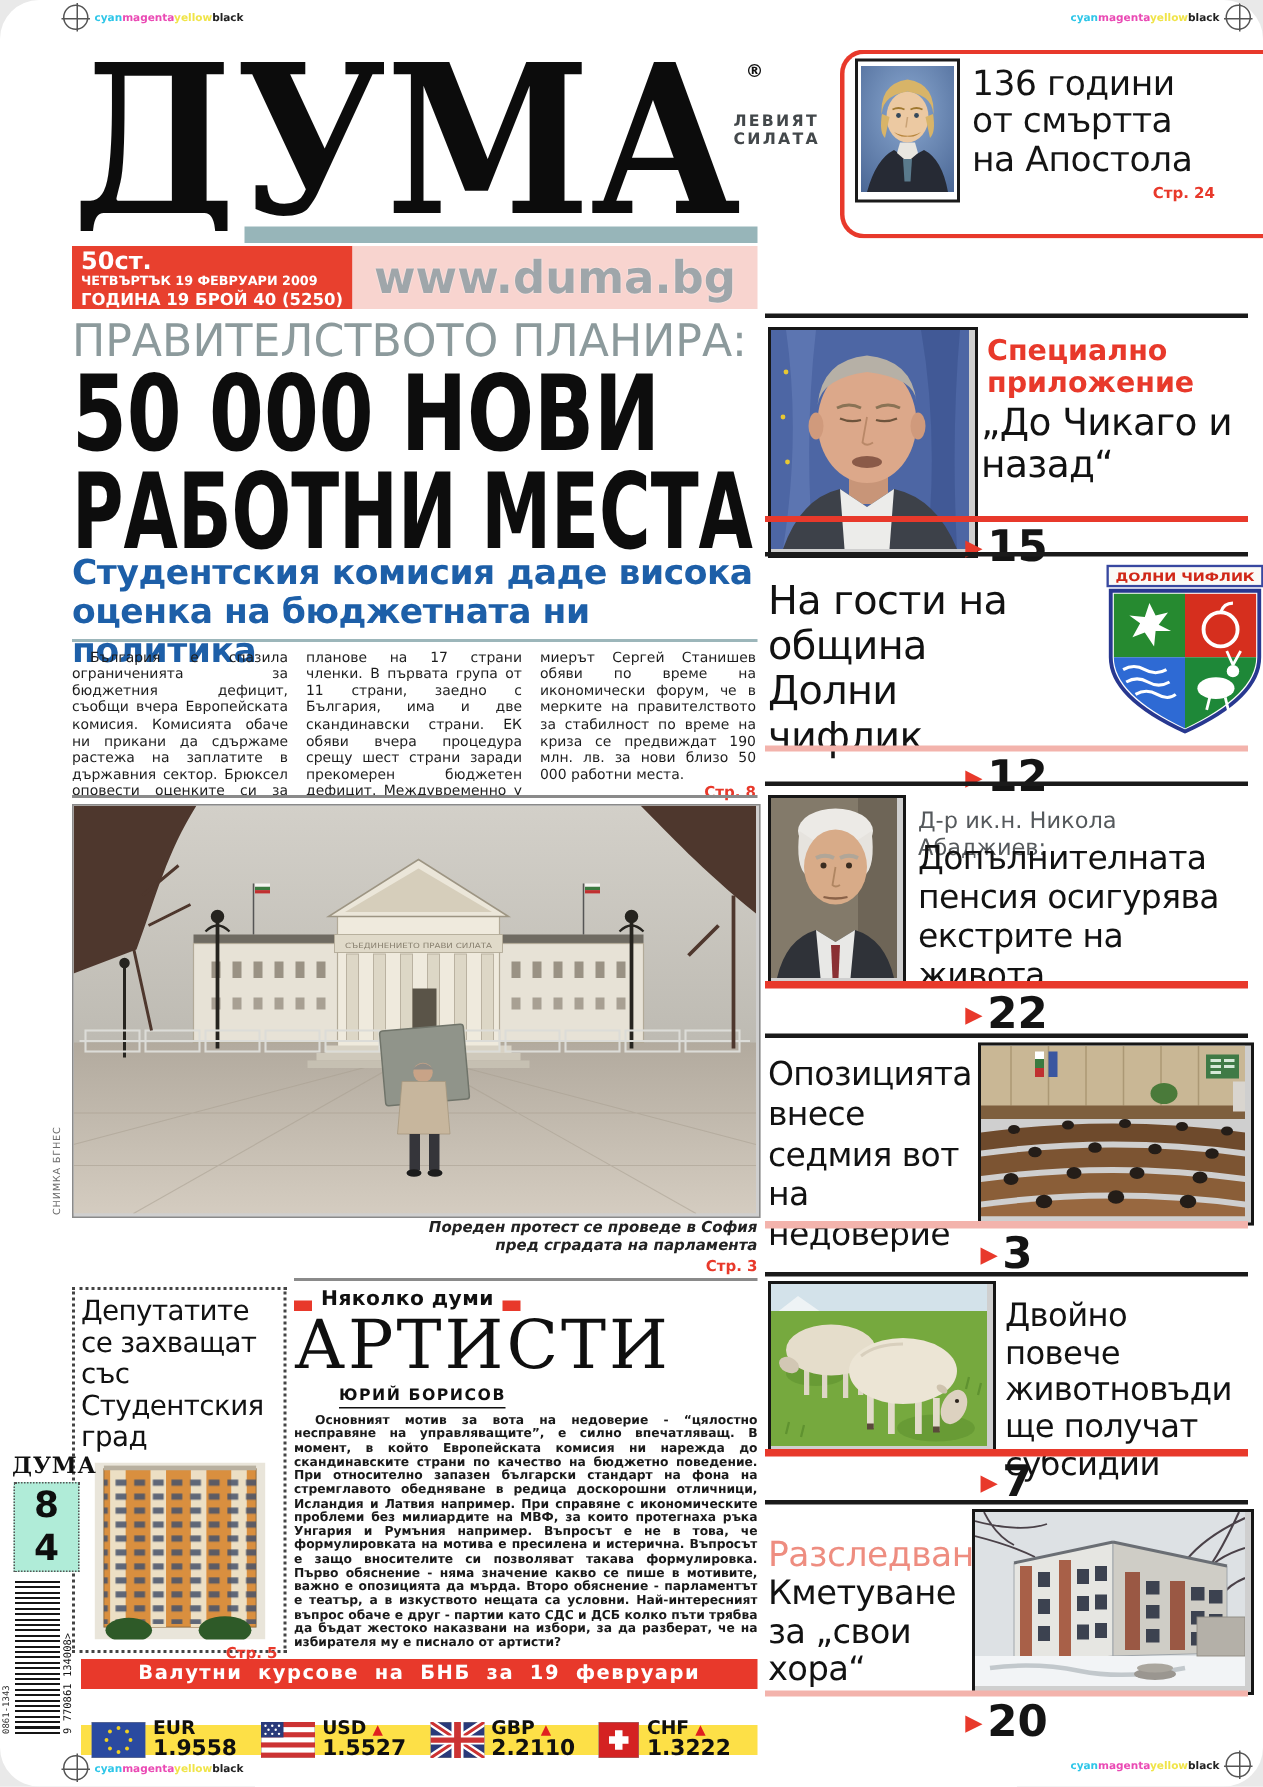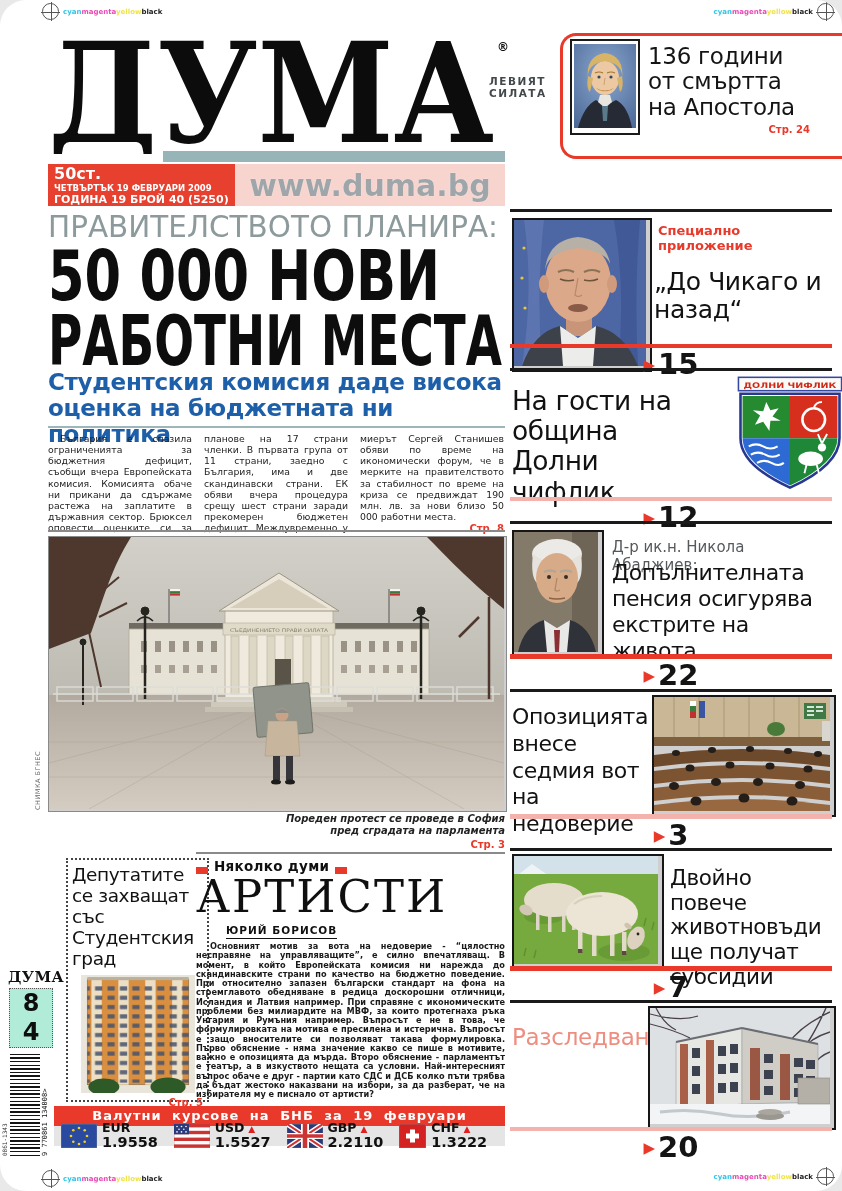--- a/index.html
+++ b/index.html
@@ -21,21 +21,21 @@
   .photo{position:absolute;border:2px solid #161616;background:#cfcfcf;overflow:hidden;}
   .photo svg{display:block;}
   .sbtitle{color:#121212;letter-spacing:-0.4px;}
   .newscol{font-size:9.3px;line-height:1.2;text-align:justify;color:#1d1d1d;}
   .newscol .ind{text-indent:12px;}
   .vtext{writing-mode:vertical-rl;transform:rotate(180deg);}
   .cur-cell{flex:1;display:flex;align-items:center;gap:5px;padding-left:7px;}
   .cur-code{font-weight:bold;font-size:12.5px;line-height:1.15;color:#101010;}
   .cur-val{font-weight:bold;font-size:14.5px;line-height:1.1;color:#101010;}
   .cur-arrow{color:#e02020;font-size:9px;margin-left:4px;}
-  .dot-box{border:2px dotted #444;margin-left:18px;}
+  .dot-box{border:2px dotted #444;}
 </style>
 </head>
 <body>
 
 <div class="page">
 
   <div class="ab" style="left:42px;top:3px;display:flex;align-items:center;gap:4px;">
     <span class="regcircle"></span>
     <span class="cmyk"><span class="c">cyan</span><span class="m">magenta</span><span class="y">yellow</span><span class="k">black</span></span>
   </div>
@@ -281,21 +281,21 @@
     <span style="width:12px;height:7px;background:#e8392b;display:inline-block;"></span>
     <span style="font-size:13.5px;font-weight:bold;letter-spacing:0.3px;color:#101010;">Няколко думи</span>
     <span style="width:12px;height:7px;background:#e8392b;display:inline-block;"></span>
   </div>
   <div class="ab serif" style="left:196px;top:874px;font-size:45px;letter-spacing:2px;color:#0f0f0f;line-height:1;">АРТИСТИ</div>
   <div class="ab" style="left:226px;top:924px;font-size:10.5px;font-weight:bold;letter-spacing:1px;color:#101010;border-bottom:1.5px solid #101010;padding-bottom:2px;">ЮРИЙ БОРИСОВ</div>
   <div class="ab" style="left:196px;top:942px;width:309px;height:162px;font-size:8.2px;font-weight:bold;line-height:1.13;text-align:justify;color:#1a1a1a;text-indent:14px;overflow:hidden;">Основният мотив за вота на недоверие - “цялостно несправяне на управляващите”, е силно впечатляващ. В момент, в който Европейската комисия ни нарежда до скандинавските страни по качество на бюджетно поведение. При относително запазен български стандарт на фона на стремглавото обедняване в редица доскорошни отличници, Исландия и Латвия например. При справяне с икономическите проблеми без милиардите на МВФ, за които протегнаха ръка Унгария и Румъния например. Въпросът е не в това, че формулировката на мотива е пресилена и истерична. Въпросът е защо вносителите си позволяват такава формулировка. Първо обяснение - няма значение какво се пише в мотивите, важно е опозицията да мърда. Второ обяснение - парламентът е театър, а в изкуството нещата са условни. Най-интересният въпрос обаче е друг - партии като СДС и ДСБ колко пъти трябва да бъдат жестоко наказвани на избори, за да разберат, че на избирателя му е писнало от артисти?</div>
 
   <div class="ab" style="left:54px;top:1106px;width:451px;height:55px;">
     <div style="height:20px;background:#e8392b;color:#fff;font-size:13px;font-weight:bold;letter-spacing:1px;word-spacing:5px;text-align:center;line-height:20px;">Валутни курсове на БНБ за 19 февруари</div>
-    <div style="height:20px;background:#e5e5e5;display:flex;">
+    <div style="height:20px;background:#fde047;display:flex;margin-top:24px;">
       <div class="cur-cell">
         <svg width="36" height="24">
             <rect width="36" height="24" fill="#2a4aa0" stroke="#888" stroke-width="0.6"></rect>
             <g fill="#f0d020">
               <circle cx="26" cy="12" r="1.3"></circle>
               <circle cx="23.7" cy="17.7" r="1.3"></circle>
               <circle cx="18" cy="20" r="1.3"></circle>
               <circle cx="12.3" cy="17.7" r="1.3"></circle>
               <circle cx="10" cy="12" r="1.3"></circle>
               <circle cx="12.3" cy="6.3" r="1.3"></circle>
@@ -381,21 +381,21 @@
       <ellipse cx="30" cy="64" rx="5" ry="9" fill="#d09a7c"></ellipse>
         <ellipse cx="98" cy="64" rx="5" ry="9" fill="#d09a7c"></ellipse>
       <path d="M44,52 Q52,48 60,52 M70,52 Q78,48 86,52" stroke="#8a7355" stroke-width="2" fill="none"></path>
       <path d="M46,59 Q53,62 60,60 M70,60 Q77,62 84,59" stroke="#6e543c" stroke-width="1.5" fill="none"></path>
       <path d="M64,58 L61,75 Q64,78 68,75" stroke="#b98868" stroke-width="1.2" fill="none"></path>
       <ellipse cx="64" cy="88" rx="10" ry="4" fill="#8a5a48"></ellipse>
       <path d="M8,146 Q20,112 46,106 L64,118 L82,106 Q110,112 124,146 Z" fill="#3d4149"></path>
       <polygon points="46,106 64,118 82,106 79,146 49,146" fill="#ececea"></polygon>
     </svg>
   </div>
-  <div class="ab" style="left:658px;top:224px;width:172px;font-size:13px;font-weight:bold;line-height:1.12;color:#e8392b;">Специално приложение</div>
+  <div class="ab" style="left:658px;top:224px;width:172px;font-size:19px;font-weight:bold;line-height:1.12;color:#e8392b;">Специално приложение</div>
   <div class="ab sbtitle" style="left:654px;top:268px;width:178px;font-size:25px;line-height:1.12;">„До Чикаго и назад“</div>
   <div class="rule-red" style="top:344px;height:4px;"></div>
   <div class="pagemark" style="top:348px;"><span class="tri">▶</span><span>15</span></div>
   <div class="sep" style="top:368px;"></div>
 
   <div class="ab sbtitle" style="left:512px;top:386px;width:188px;font-size:26.5px;line-height:1.14;">На гости на община Долни чифлик</div>
   <div class="ab" style="left:724px;top:374px;">
     <svg width="132" height="118" viewBox="0 0 128 114">
       <rect x="14" y="3" width="100" height="13" fill="#fafaf6" stroke="#3848a0" stroke-width="1.5"></rect>
       <text x="64" y="13" text-anchor="middle" font-size="7.5" font-weight="bold" fill="#d02818" textLength="90" lengthAdjust="spacingAndGlyphs">ДОЛНИ ЧИФЛИК</text>
@@ -525,20 +525,21 @@
       </g>
       <path d="M10,100 L12,92 M20,102 L22,94 M130,70 L132,62 M138,74 L140,66" stroke="#5f9230" stroke-width="1.5"></path>
     </svg>
   </div>
   <div class="ab sbtitle" style="left:670px;top:866px;width:164px;font-size:21.5px;line-height:1.15;">Двойно повече животновъди ще получат субсидии</div>
   <div class="rule-red" style="top:966px;"></div>
   <div class="pagemark" style="top:971px;"><span class="tri">▶</span><span>7</span></div>
   <div class="sep" style="top:1000px;"></div>
 
   <div class="ab" style="left:512px;top:1024px;width:140px;font-size:23px;color:#ee8d80;letter-spacing:-0.3px;">Разследване:</div>
+  <div class="ab sbtitle" style="left:512px;top:1050px;width:142px;font-size:22.5px;line-height:1.14;">Кметуване за „свои хора“</div>
   <div class="photo" style="left:648px;top:1006px;width:184px;height:120px;">
     <svg width="180" height="116" viewBox="0 0 180 116">
       <rect width="180" height="116" fill="#dde1e4"></rect>
       <path d="M0,6 Q30,14 48,8 M0,16 Q24,22 40,30 M6,0 Q14,16 26,22" stroke="#4a4148" stroke-width="1.2" fill="none"></path>
       <path d="M180,4 Q150,18 138,36 M180,24 Q160,30 150,44 M176,0 Q166,22 158,34 M180,44 Q170,48 164,56" stroke="#4a4148" stroke-width="1.4" fill="none"></path>
       <polygon points="26,34 92,20 92,96 26,102" fill="#e6e6e2" stroke="#9aa0a6" stroke-width="0.6"></polygon>
       <polygon points="92,20 168,36 168,94 92,96" fill="#cfcdc6" stroke="#9aa0a6" stroke-width="0.6"></polygon>
       <rect x="30" y="36" width="8" height="62" fill="#a86048"></rect>
         <rect x="56" y="32" width="8" height="66" fill="#a86048"></rect>
       <rect x="100" y="40" width="10" height="52" fill="#9a5844"></rect>

